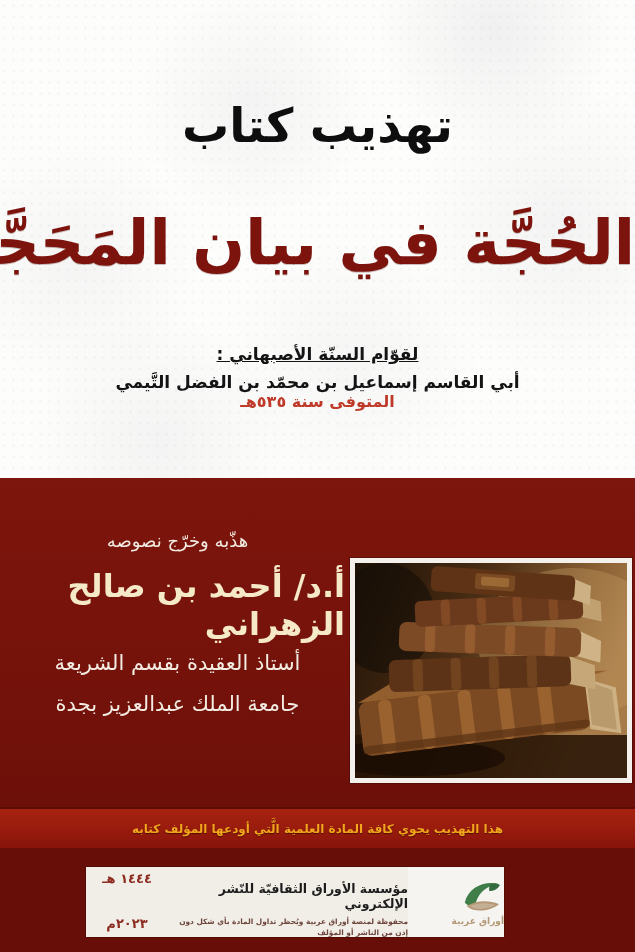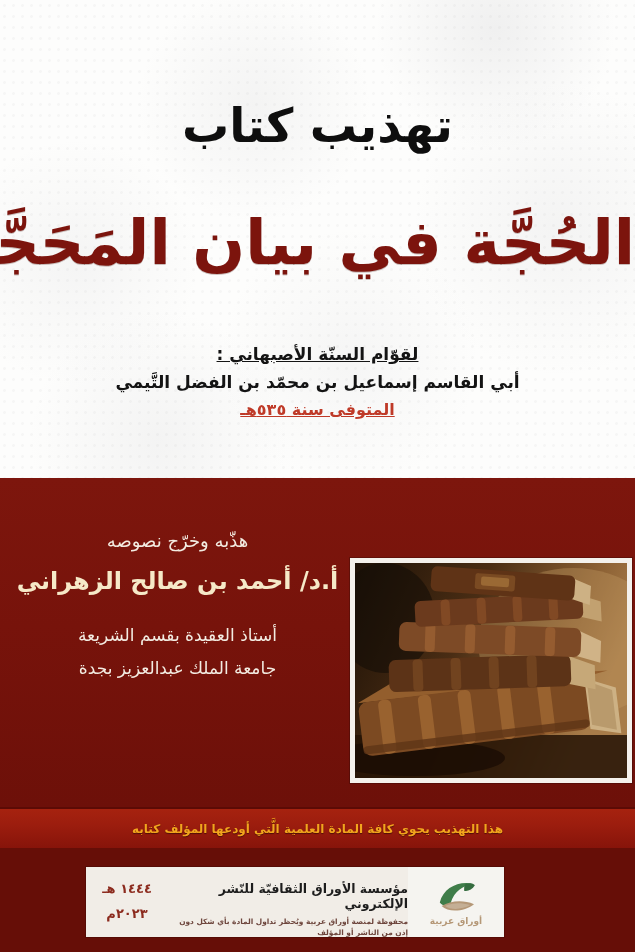--- a/index.html
+++ b/index.html
@@ -35,31 +35,31 @@
   .main-title{
     position:absolute;left:0;top:206px;width:635px;text-align:center;
     font-size:62px;font-weight:bold;color:var(--title_red);
     text-shadow:0 1px 0 rgba(60,10,5,.25);white-space:nowrap;
   }
   .author-block{
     position:absolute;left:0;top:344px;width:635px;text-align:center;
     font-weight:bold;color:#141414;
   }
   .author-block .line1{font-size:17px;margin-bottom:8px;text-decoration:underline;}
-  .author-block .line2{font-size:17px;margin-bottom:8px;}
-  .author-block .line3{font-size:16px;color:var(--death_red);text-decoration:underline;}
+  .author-block .line2{font-size:17px;}
+  .author-block .line3{font-size:16px;color:var(--death_red);}
   
   .mid-section{
     position:absolute;left:0;top:478px;width:635px;height:329px;
     background:linear-gradient(180deg,#7d160d 0%,var(--maroon) 45%,#6d1009 100%);
   }
   .editor-block{position:absolute;left:10px;top:530px;width:335px;text-align:center;}
   .editor-intro{font-size:18px;color:var(--cream_text);}
-  .editor-name{font-size:24px;font-weight:bold;color:var(--name_gold);margin-top:16px;}
-  .editor-title{font-size:17px;color:var(--cream_text);margin-top:24px;line-height:1.95;}
+  .editor-name{font-size:32px;font-weight:bold;color:var(--name_gold);margin-top:16px;text-align:right;}
+  .editor-title{font-size:21px;color:var(--cream_text);line-height:1.95;}
   .books-photo{
     position:absolute;left:350px;top:558px;width:282px;height:225px;
     background:#f4f1ec;box-sizing:border-box;padding:5px;
     box-shadow:0 0 0 1px rgba(0,0,0,.2);
   }
   .books-photo svg{display:block;width:272px;height:215px;}
   
   .banner{
     position:absolute;left:0;top:807px;width:635px;height:41px;
     background:linear-gradient(180deg,#a6220f 0%,var(--banner_red) 40%,#87140a 100%);
@@ -75,29 +75,29 @@
     position:absolute;left:0;top:848px;width:635px;height:104px;
     background:var(--maroon_dark);
   }
   .footer-strip{
     position:absolute;left:86px;top:867px;width:418px;height:70px;
     background:#f1ede7;display:flex;direction:rtl;align-items:stretch;
     box-shadow:0 0 0 1px rgba(0,0,0,.15);
   }
   .logo-box{
     width:96px;background:#f5f4f0;display:flex;flex-direction:column;
-    align-items:center;justify-content:center;gap:1px;
+    align-items:flex-start;justify-content:center;gap:1px;
   }
   .logo-box svg{width:46px;height:36px;display:block;}
   .logo-label{font-size:9px;font-weight:bold;color:var(--logo_tan);}
   .footer-center{flex:1;text-align:right;padding-top:14px;}
   .publisher-name{font-size:12.5px;font-weight:bold;color:#1d1d1d;}
   .rights{margin-top:5px;font-size:7.4px;font-weight:bold;color:#6d453c;line-height:1.55;}
   .dates-box{
-    width:82px;display:flex;flex-direction:column;align-items:center;justify-content:center;
+    width:82px;display:flex;flex-direction:column;align-items:center;justify-content:space-between;
     font-size:13px;font-weight:bold;color:#8c2b1e;line-height:1.9;
   }
 </style>
 </head>
 <body>
 
 <div class="cover">
 
   <div class="top-section">
     <div class="series-title">تهذيب كتاب</div>

